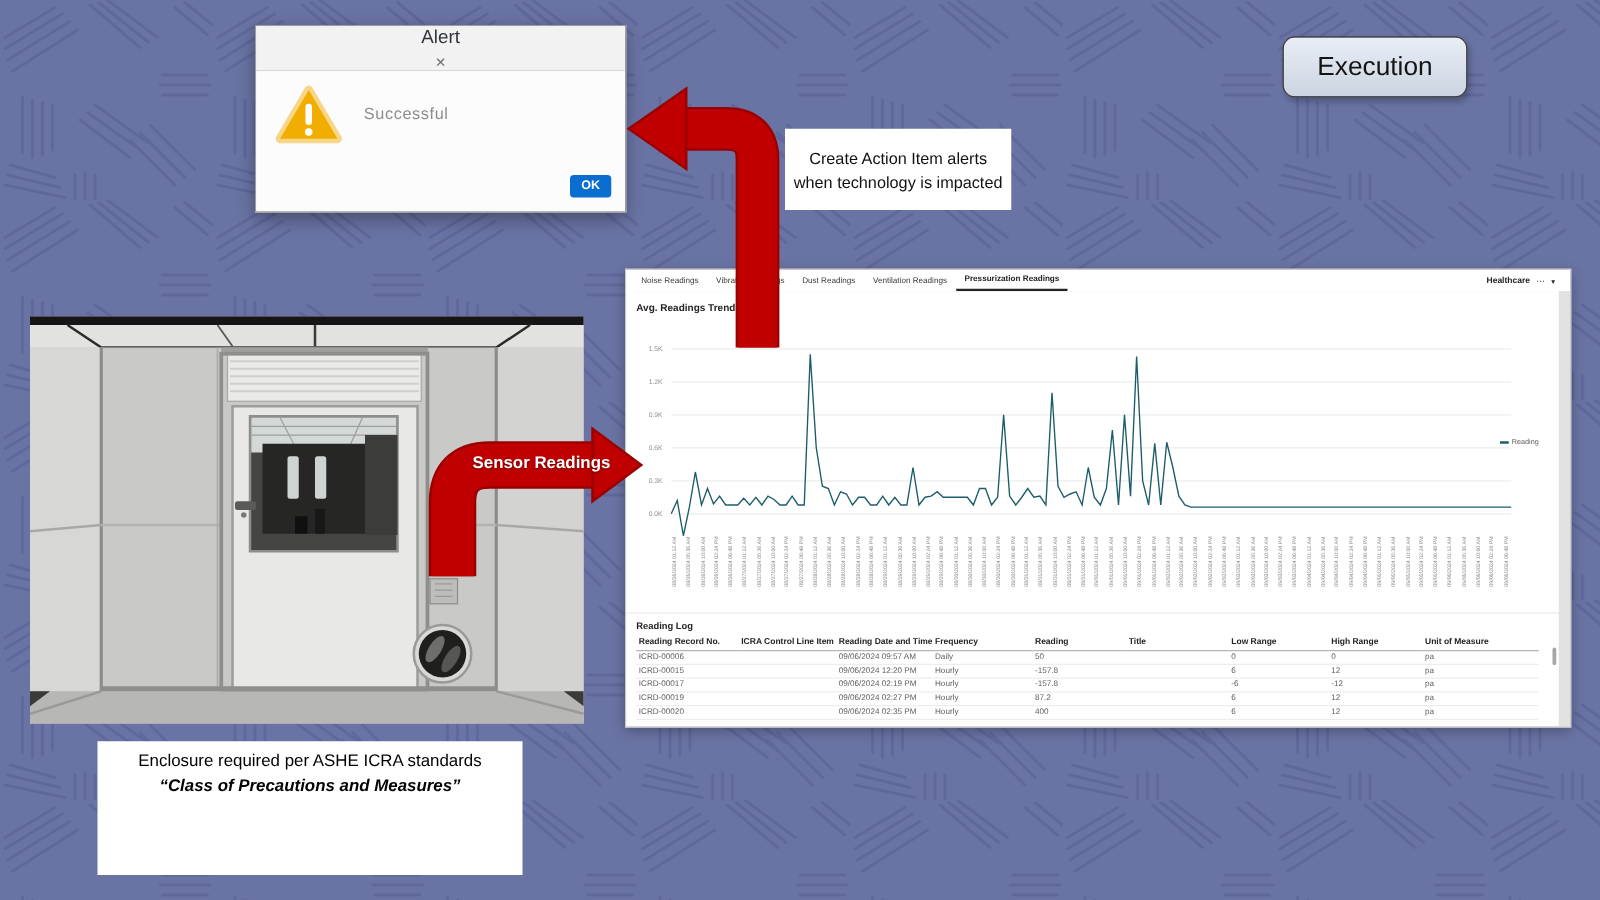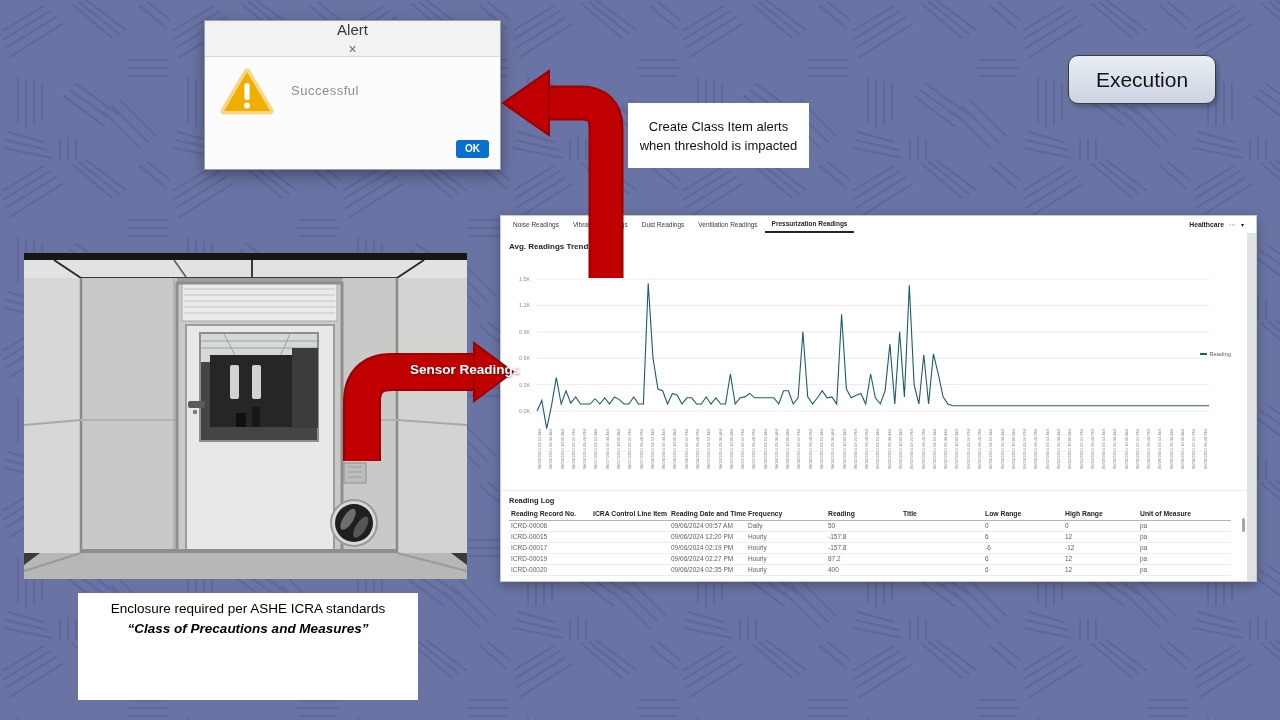--- a/index.html
+++ b/index.html
@@ -17,40 +17,40 @@
     display:flex;align-items:center;justify-content:space-between;padding:0 12px;box-sizing:border-box;flex-direction:column;}
   #alert-title{font-size:15px;color:#32363a;}
   #alert-close{font-size:14px;color:#6a6d70;cursor:pointer;line-height:1;}
   #alert-body{position:relative;height:111px;background:#fcfcfc;}
   #warning-triangle{position:absolute;left:14px;top:10px;}
   #alert-message{position:absolute;left:86px;top:26px;font-size:13px;color:#8c8c8c;letter-spacing:.5px;}
   #ok-button{position:absolute;right:11px;bottom:10px;background:#0A6ED1;color:#fff;
     font-size:10px;font-weight:bold;padding:3px 9px;border-radius:3px;border:none;line-height:1.2;}
 
   
-  #execution-pill{left:1068px;top:29px;width:146px;height:47px;border:1.6px solid #3c3c3c;
+  #execution-pill{left:1026px;top:29px;width:146px;height:47px;border:1.6px solid #3c3c3c;
     border-radius:10px;background:linear-gradient(180deg,#e9eef5 0%,#cbd4e1 100%);
     display:flex;align-items:center;justify-content:center;font-size:21px;color:#141414;
-    box-shadow:2px 3px 5px rgba(0,0,0,.25);z-index:20;margin-top:26px;}
+    box-shadow:2px 3px 5px rgba(0,0,0,.25);z-index:20;}
 
   
   #create-action-note{left:628px;top:103px;width:181px;height:65px;background:#fff;
     display:flex;align-items:center;justify-content:center;text-align:center;
     font-size:13px;line-height:19px;color:#111;padding:0 4px;box-sizing:border-box;z-index:20;}
   #bottom-note{left:78px;top:593px;width:340px;height:107px;background:#fff;color:#000;
     text-align:center;font-size:13.5px;line-height:19.5px;padding:6px 8px;box-sizing:border-box;z-index:20;}
   #bottom-note .quote{font-weight:bold;font-style:italic;}
 
   
   #enclosure-photo{left:24px;top:253px;z-index:10;}
 
   
   #arrow-overlay{left:0;top:0;width:1280px;height:720px;z-index:40;pointer-events:none;}
   #sensor-arrow-label{left:378px;top:362px;width:120px;font-size:13.5px;font-weight:bold;color:#fff;
-    text-shadow:0 1px 2px rgba(0,0,0,.45);z-index:41;white-space:nowrap;margin-left:32px;}
+    text-shadow:0 1px 2px rgba(0,0,0,.45);z-index:41;white-space:nowrap;}
 
   
   #dashboard{left:500px;top:215px;width:755px;height:365px;background:#fff;
     border:1px solid #c9c9c9;box-shadow:0 3px 10px rgba(0,0,0,.3);z-index:10;overflow:hidden;}
   #dash-header{position:absolute;left:0;top:0;width:755px;height:17px;background:#fff;
     border-bottom:1px solid #e4e4e4;display:flex;align-items:center;}
   #tab-bar{display:flex;align-items:center;height:17px;padding-left:5px;}
   .tab{font-size:6.5px;color:#3b3a39;padding:0 7px;line-height:15px;height:15px;white-space:nowrap;}
   .tab.active{font-weight:bold;color:#252423;border-bottom:2px solid #252423;}
   #dash-header-right{position:absolute;right:12px;top:0;height:17px;display:flex;align-items:center;gap:5px;}
@@ -359,21 +359,21 @@
     <span id="alert-message">Successful</span>
     <button id="ok-button">OK</button>
   </div>
 </div>
 
 <div id="execution-pill" class="abs">
   <span>Execution</span>
 </div>
 
 <div id="create-action-note" class="abs">
-  <span>Create Class Item alerts when threshold is impacted</span>
+  <span>Create Action Item alerts when technology is impacted</span>
 </div>
 
 <div id="bottom-note" class="abs">
   <div>Enclosure required per ASHE ICRA standards</div>
   <div class="quote">“Class of Precautions and Measures”</div>
 </div>
 
 <svg id="arrow-overlay" class="abs" xmlns="http://www.w3.org/2000/svg">
   <g>
     <path d="M 606 278 V 128 Q 606 103 581 103 H 549" fill="none" stroke="#9B0000" stroke-width="35"></path>

